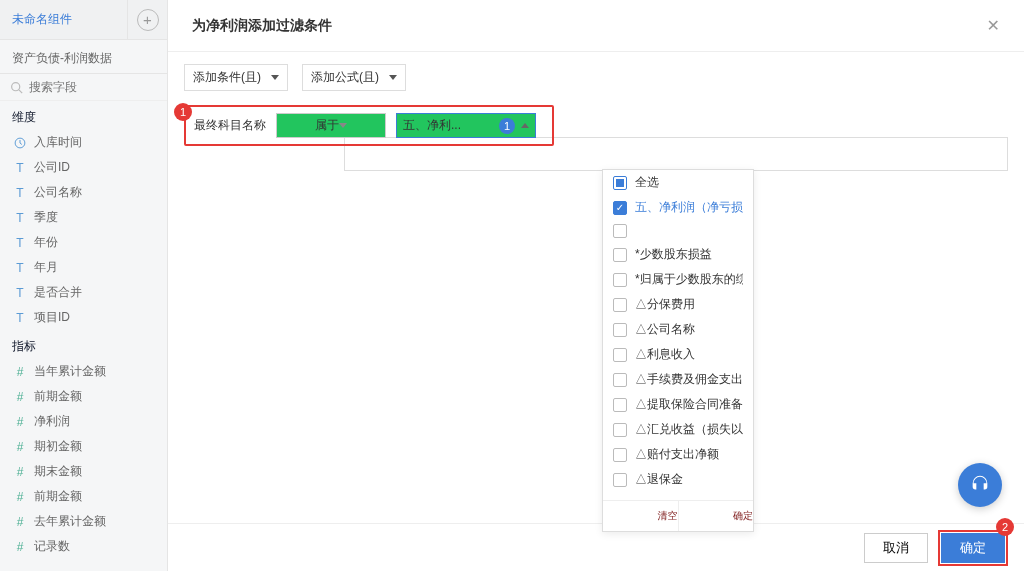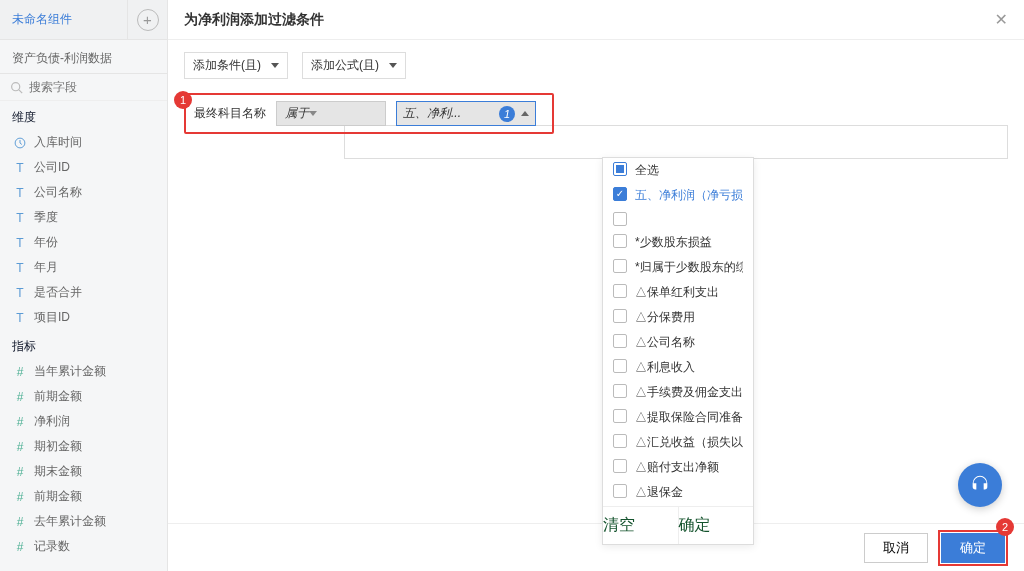--- a/index.html
+++ b/index.html
@@ -98,24 +98,24 @@
     }
     .field-item .icon.num { color: #4caf93; }
     .overlay {
       position: absolute;
       left: 168px; top: 0; right: 0; bottom: 0;
       background: rgba(255,255,255,0.0);
       display: flex;
       flex-direction: column;
     }
     .modal-header {
-      height: 40px;
-      display: flex;
-      align-items: center;
-      padding: 0 16px;
+      height: 52px;
+      display: flex;
+      align-items: center;
+      padding: 0 24px;
       border-bottom: 1px solid #eee;
     }
     .modal-title { font-weight: 600; color: #333; font-size: 14px; }
     .modal-close { margin-left: auto; color: #999; cursor: pointer; font-size: 16px; }
     .modal-body { flex: 1; padding: 12px 16px; position: relative; }
     .cond-bar { display: flex; gap: 14px; margin-bottom: 14px; }
     .cond-btn {
       border: 1px solid #ddd;
       background: #fff;
       padding: 4px 8px;
@@ -154,24 +154,23 @@
       z-index: 5;
     }
     .callout-1 { left: -12px; top: -4px; }
     .filter-label { font-size: 12px; color: #333; }
     .select-box {
       border: 1px solid #ccc;
       padding: 3px 8px;
       font-size: 12px;
       display: flex;
       align-items: center;
-      justify-content: flex-start;
-      cursor: pointer;
-      background: #e5e5e5;
-      font-style: italic;
+      justify-content: center;
+      cursor: pointer;
+      background: #22c55e;
     }
     .select-belong { width: 110px; }
     .select-value {
       width: 140px;
       border: 1px solid #3b7dd8;
       padding: 3px 6px;
       display: flex;
       align-items: center;
       gap: 6px;
     }
@@ -209,20 +208,21 @@
       top: 117px;
       width: 152px;
       background: #fff;
       border: 1px solid #ddd;
       box-shadow: 0 2px 8px rgba(0,0,0,0.08);
       z-index: 3;
     }
     .dd-list { max-height: 348px; overflow: hidden; }
     .dd-item {
       display: flex;
+      align-items: center;
       padding: 4px 10px;
       font-size: 12px;
       cursor: pointer;
       white-space: nowrap;
       overflow: hidden;
     }
     .checkbox {
       width: 14px; height: 14px;
       border: 1px solid #bbb;
       border-radius: 2px;
@@ -235,24 +235,24 @@
     .checkbox.indet:after { content: ""; width: 8px; height: 8px; background: #3b7dd8; }
     .checkbox.checked { background: #3b7dd8; border-color: #3b7dd8; }
     .checkbox.checked:after { content: "✓"; color: #fff; font-size: 10px; line-height: 1; }
     .dd-item.sel { color: #3b7dd8; }
     .dd-footer {
       display: flex;
       border-top: 1px solid #eee;
     }
     .dd-footer div {
       flex: 1;
-      text-align: left;
+      text-align: right;
       padding: 8px 0;
-      font-size: 16px;
-      color: #14532d;
+      font-size: 10px;
+      color: #7f1d1d;
       cursor: pointer;
     }
     .dd-footer div:first-child { border-right: 1px solid #eee; }
     .modal-footer {
       height: 48px;
       border-top: 1px solid #eee;
       display: flex;
       align-items: center;
       justify-content: flex-end;
       padding: 0 16px;
@@ -425,24 +425,20 @@
           <div class="dd-item">
             <span class="checkbox"></span>
             <span style="overflow: hidden; text-overflow: clip;">*少数股东损益</span>
           </div>
           <div class="dd-item">
             <span class="checkbox"></span>
             <span style="overflow: hidden; text-overflow: clip;">*归属于少数股东的综合收益总额</span>
           </div>
           <div class="dd-item">
             <span class="checkbox"></span>
-            <span style="overflow: hidden; text-overflow: clip;">△保单红利支出</span>
-          </div>
-          <div class="dd-item">
-            <span class="checkbox"></span>
             <span style="overflow: hidden; text-overflow: clip;">△分保费用</span>
           </div>
           <div class="dd-item">
             <span class="checkbox"></span>
             <span style="overflow: hidden; text-overflow: clip;">△公司名称</span>
           </div>
           <div class="dd-item">
             <span class="checkbox"></span>
             <span style="overflow: hidden; text-overflow: clip;">△利息收入</span>
           </div>

